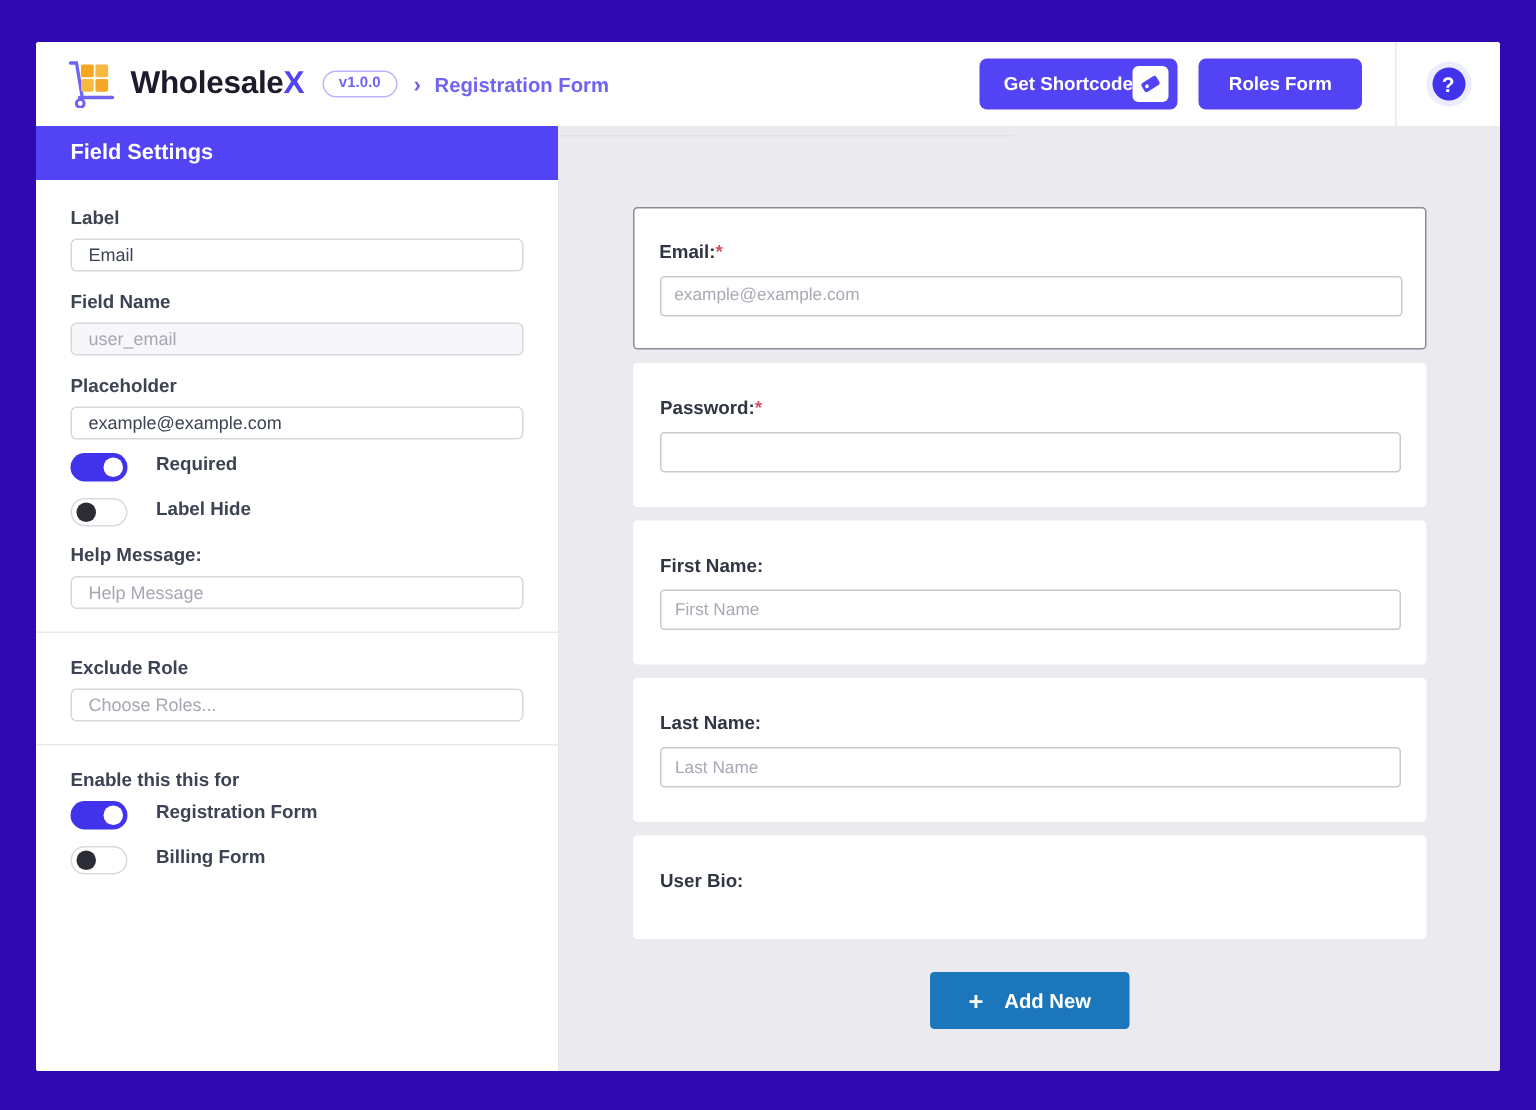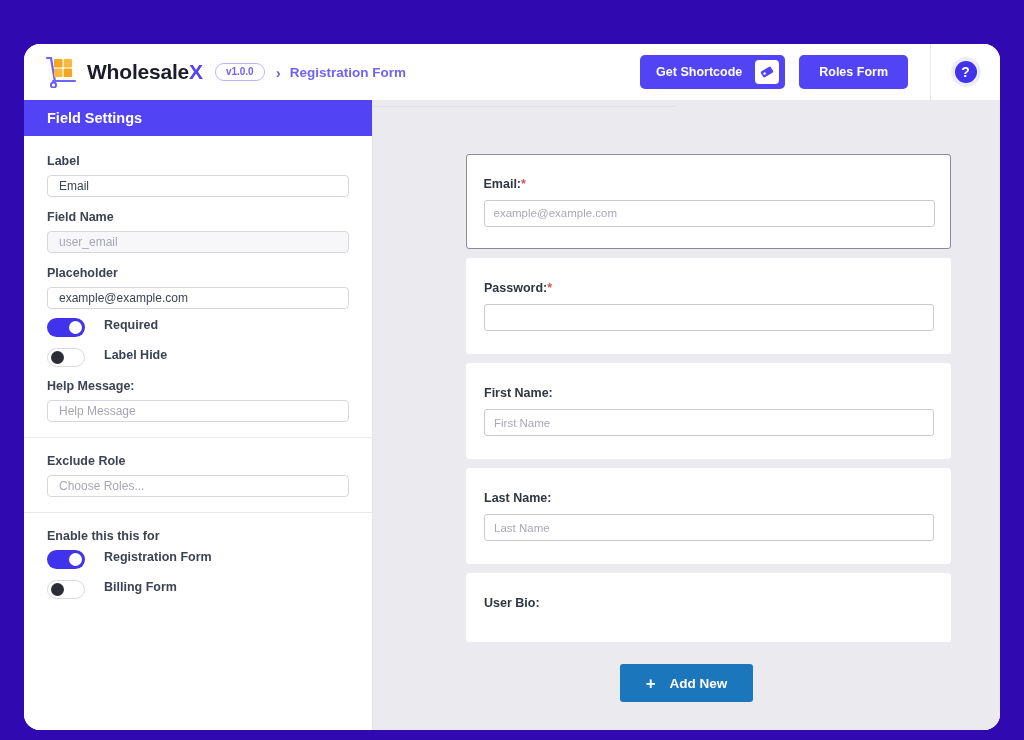--- a/index.html
+++ b/index.html
@@ -13,25 +13,25 @@
   body {
     background: #3009b0;
     font-family: "Liberation Sans", sans-serif;
     -webkit-font-smoothing: antialiased;
   }
 
   
   .app-shell {
     position: absolute;
     left: 24px;
-    top: 44px;
+    top: 28px;
     width: 976px;
     height: 686px;
     background: #ffffff;
-    border-radius: 16px;
+    border-radius: 2px;
     overflow: hidden;
     display: flex;
     flex-direction: column;
   }
 
   
   .topbar {
     height: 56px;
     flex: 0 0 56px;
     background: #ffffff;
@@ -104,21 +104,20 @@
     background: #5243f4;
     color: #ffffff;
     border: none;
     border-radius: 5px;
     height: 34px;
     padding: 0 6px 0 16px;
     font-size: 12.5px;
     font-weight: bold;
     font-family: inherit;
     cursor: pointer;
-    gap: 13px;
   }
 
   .shortcode-icon-box {
     width: 24px;
     height: 24px;
     background: #ffffff;
     border-radius: 4px;
     display: flex;
     align-items: center;
     justify-content: center;
@@ -297,21 +296,20 @@
   .preview-inner {
     padding: 54px 49px 0 49px;
   }
 
   .fcard {
     background: #ffffff;
     border: 1px solid #ffffff;
     border-radius: 3px;
     padding: 22px 16px 22px 17px;
     margin-bottom: 9px;
-    margin-left: 44px;
   }
   .fcard.selected {
     border: 1.5px solid #8b8b97;
     padding: 21.5px 15.5px 21.5px 16.5px;
   }
 
   .fcard-label {
     font-size: 12.5px;
     font-weight: bold;
     color: #2f3642;

